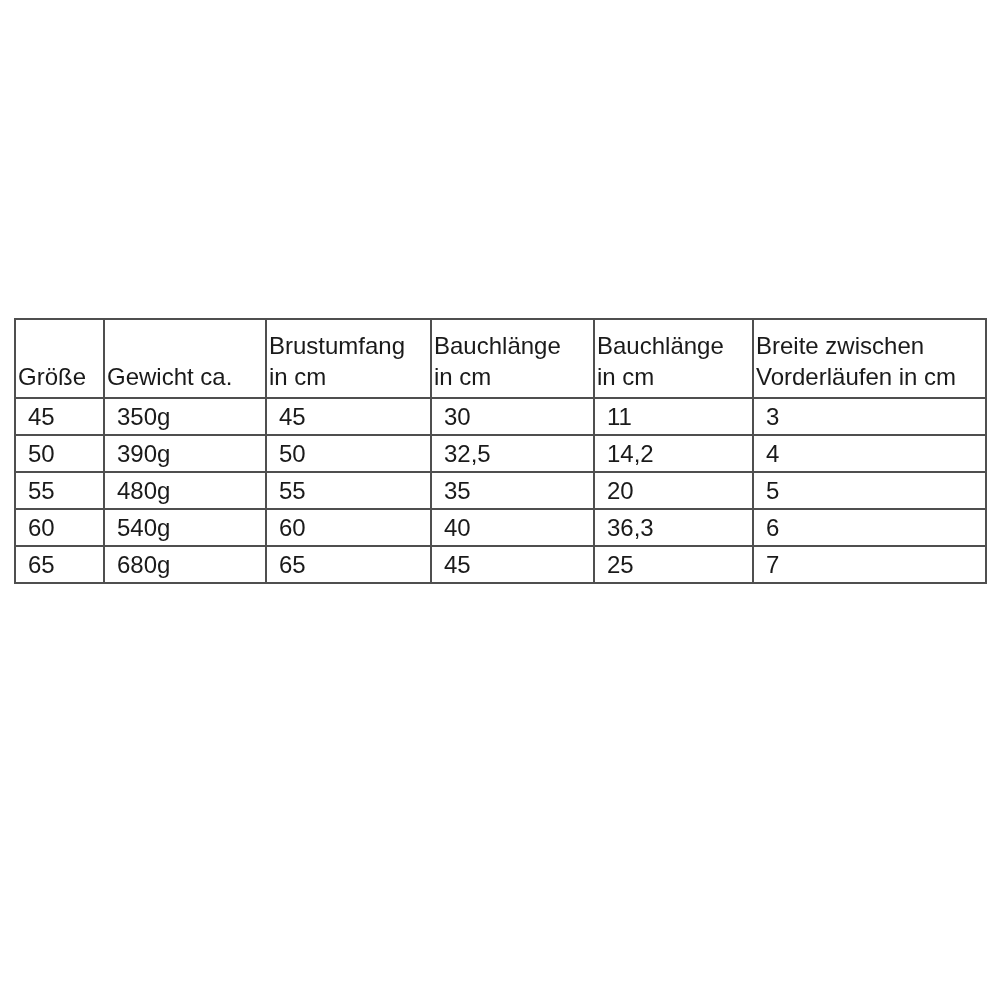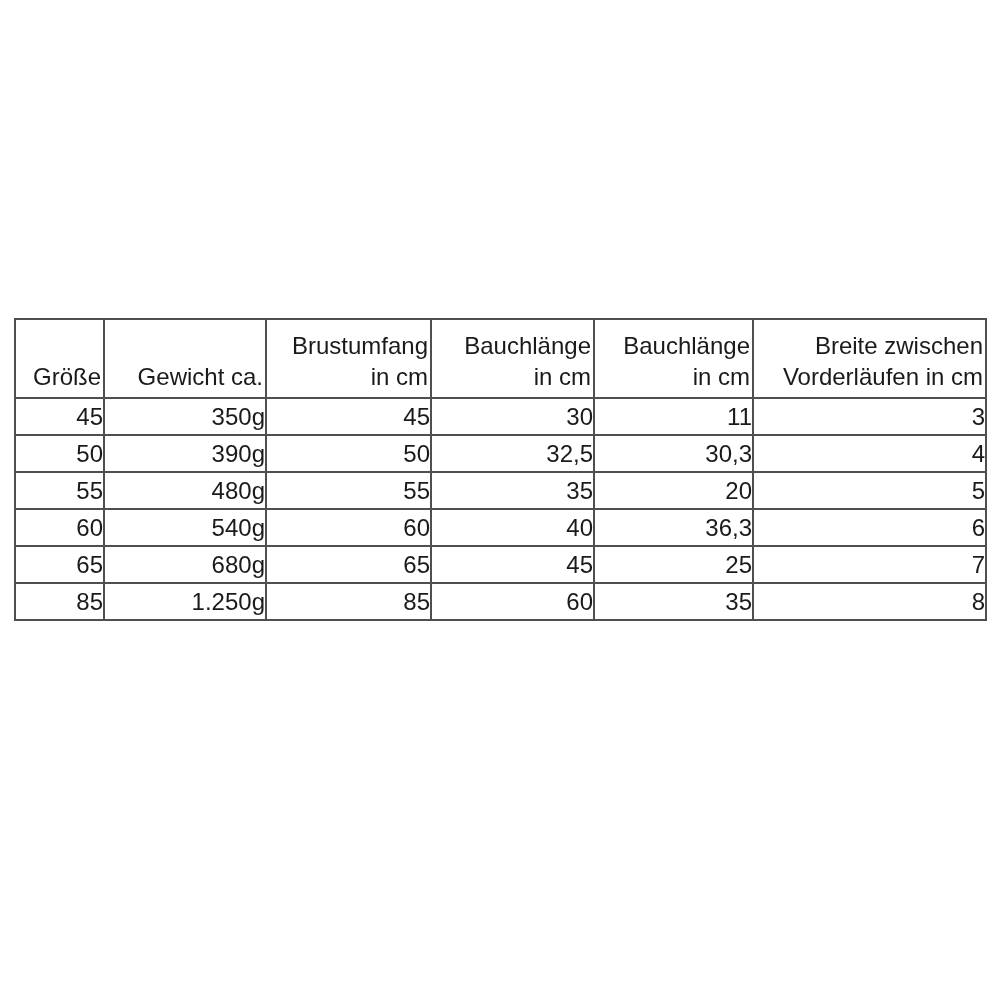--- a/index.html
+++ b/index.html
@@ -25,37 +25,37 @@
   }
   table.size-table {
     border-collapse: collapse;
     table-layout: fixed;
     width: 971px;
     color: #1a1a1a;
   }
   table.size-table th,
   table.size-table td {
     border: 2px solid #4f4f4f;
-    text-align: right;
+    text-align: left;
     font-weight: normal;
     overflow: hidden;
   }
   table.size-table thead th {
     height: 70px;
     vertical-align: bottom;
     font-size: 24px;
     line-height: 1.3;
     white-space: pre-line;
     padding: 2px 2px 5px 2px;
   }
   table.size-table tbody td {
     height: 35px;
     vertical-align: middle;
     font-size: 24px;
-    padding: 0 0;
+    padding: 0 12px;
   }
   col.c-groesse  { width: 89px;  }
   col.c-gewicht  { width: 162px; }
   col.c-brust    { width: 165px; }
   col.c-ruecken  { width: 163px; }
   col.c-bauch    { width: 159px; }
   col.c-breite   { width: 233px; }
 </style>
 </head>
 <body>
@@ -92,21 +92,21 @@
             <td>45</td>
             <td>30</td>
             <td>11</td>
             <td>3</td>
           </tr>
           <tr>
             <td>50</td>
             <td>390g</td>
             <td>50</td>
             <td>32,5</td>
-            <td>30,3</td>
+            <td>14,2</td>
             <td>4</td>
           </tr>
           <tr>
             <td>55</td>
             <td>480g</td>
             <td>55</td>
             <td>35</td>
             <td>20</td>
             <td>5</td>
           </tr>
@@ -119,24 +119,16 @@
             <td>6</td>
           </tr>
           <tr>
             <td>65</td>
             <td>680g</td>
             <td>65</td>
             <td>45</td>
             <td>25</td>
             <td>7</td>
           </tr>
-          <tr>
-            <td>85</td>
-            <td>1.250g</td>
-            <td>85</td>
-            <td>60</td>
-            <td>35</td>
-            <td>8</td>
-          </tr>
         </tbody>
     </table>
   </div>
 </div>
 
 </body></html>

